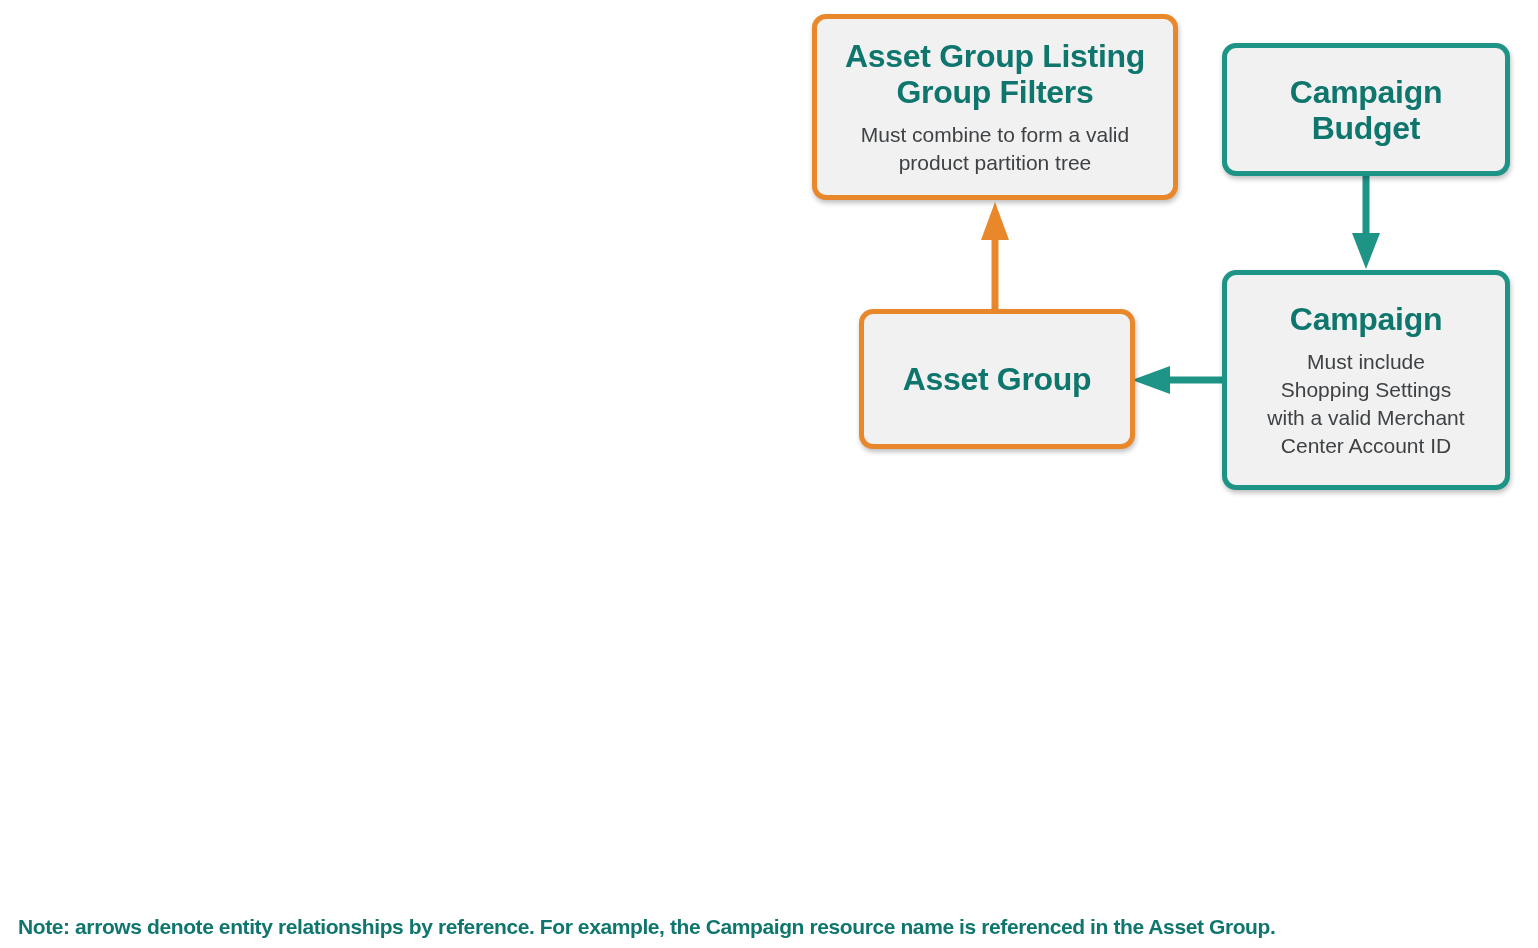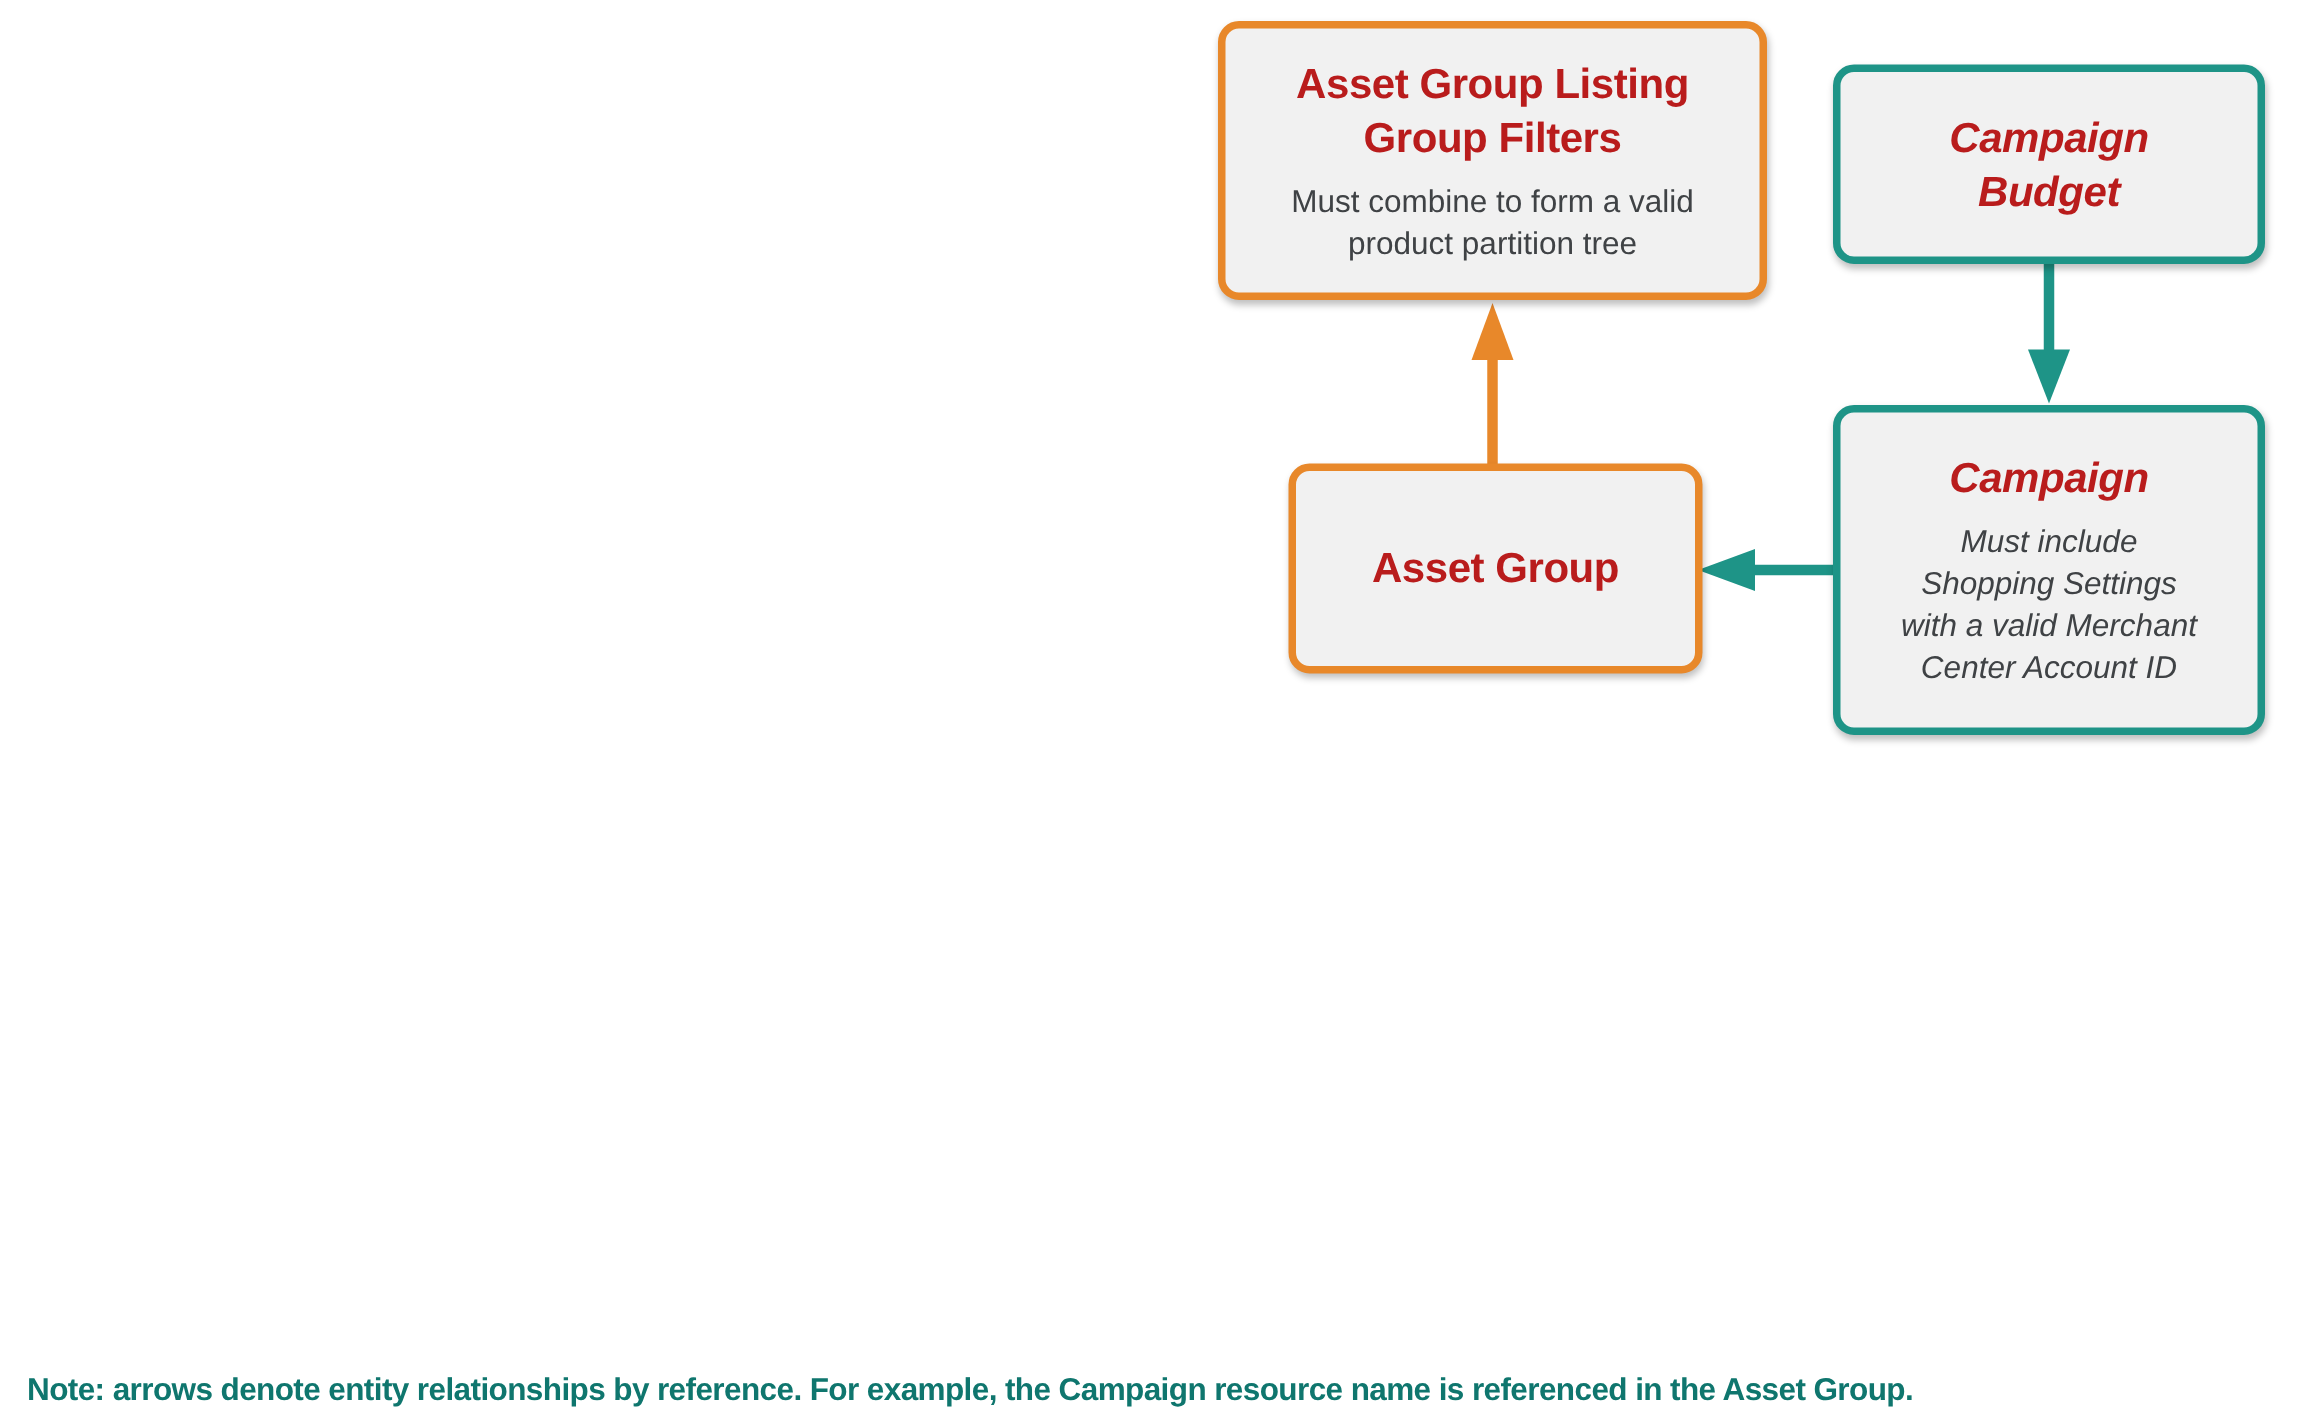--- a/index.html
+++ b/index.html
@@ -18,27 +18,27 @@
     border: 5px solid;
     border-radius: 14px;
     display: flex;
     flex-direction: column;
     align-items: center;
     justify-content: center;
     text-align: center;
     box-shadow: 1px 3px 5px rgba(0,0,0,0.25);
   }
   .node.orange { border-color: #E8882A; }
-  .node.teal   { border-color: #1E9487; font-style: italic; }
+  .node.teal   { border-color: #1E9487; }
   .node-title {
     font-weight: 700;
-    font-size: 28px;
+    font-size: 32px;
     line-height: 36px;
     letter-spacing: -0.3px;
-    color: #b91c1c;
+    color: #0f766e;
     white-space: pre-line;
   }
   .node-subtitle {
     font-size: 21px;
     line-height: 28px;
     color: #3F4245;
     white-space: pre-line;
     margin-top: 11px;
   }
   #node-listing-filters { left: 812px; top: 14px;  width: 366px; height: 186px; padding: 0 15px; }

